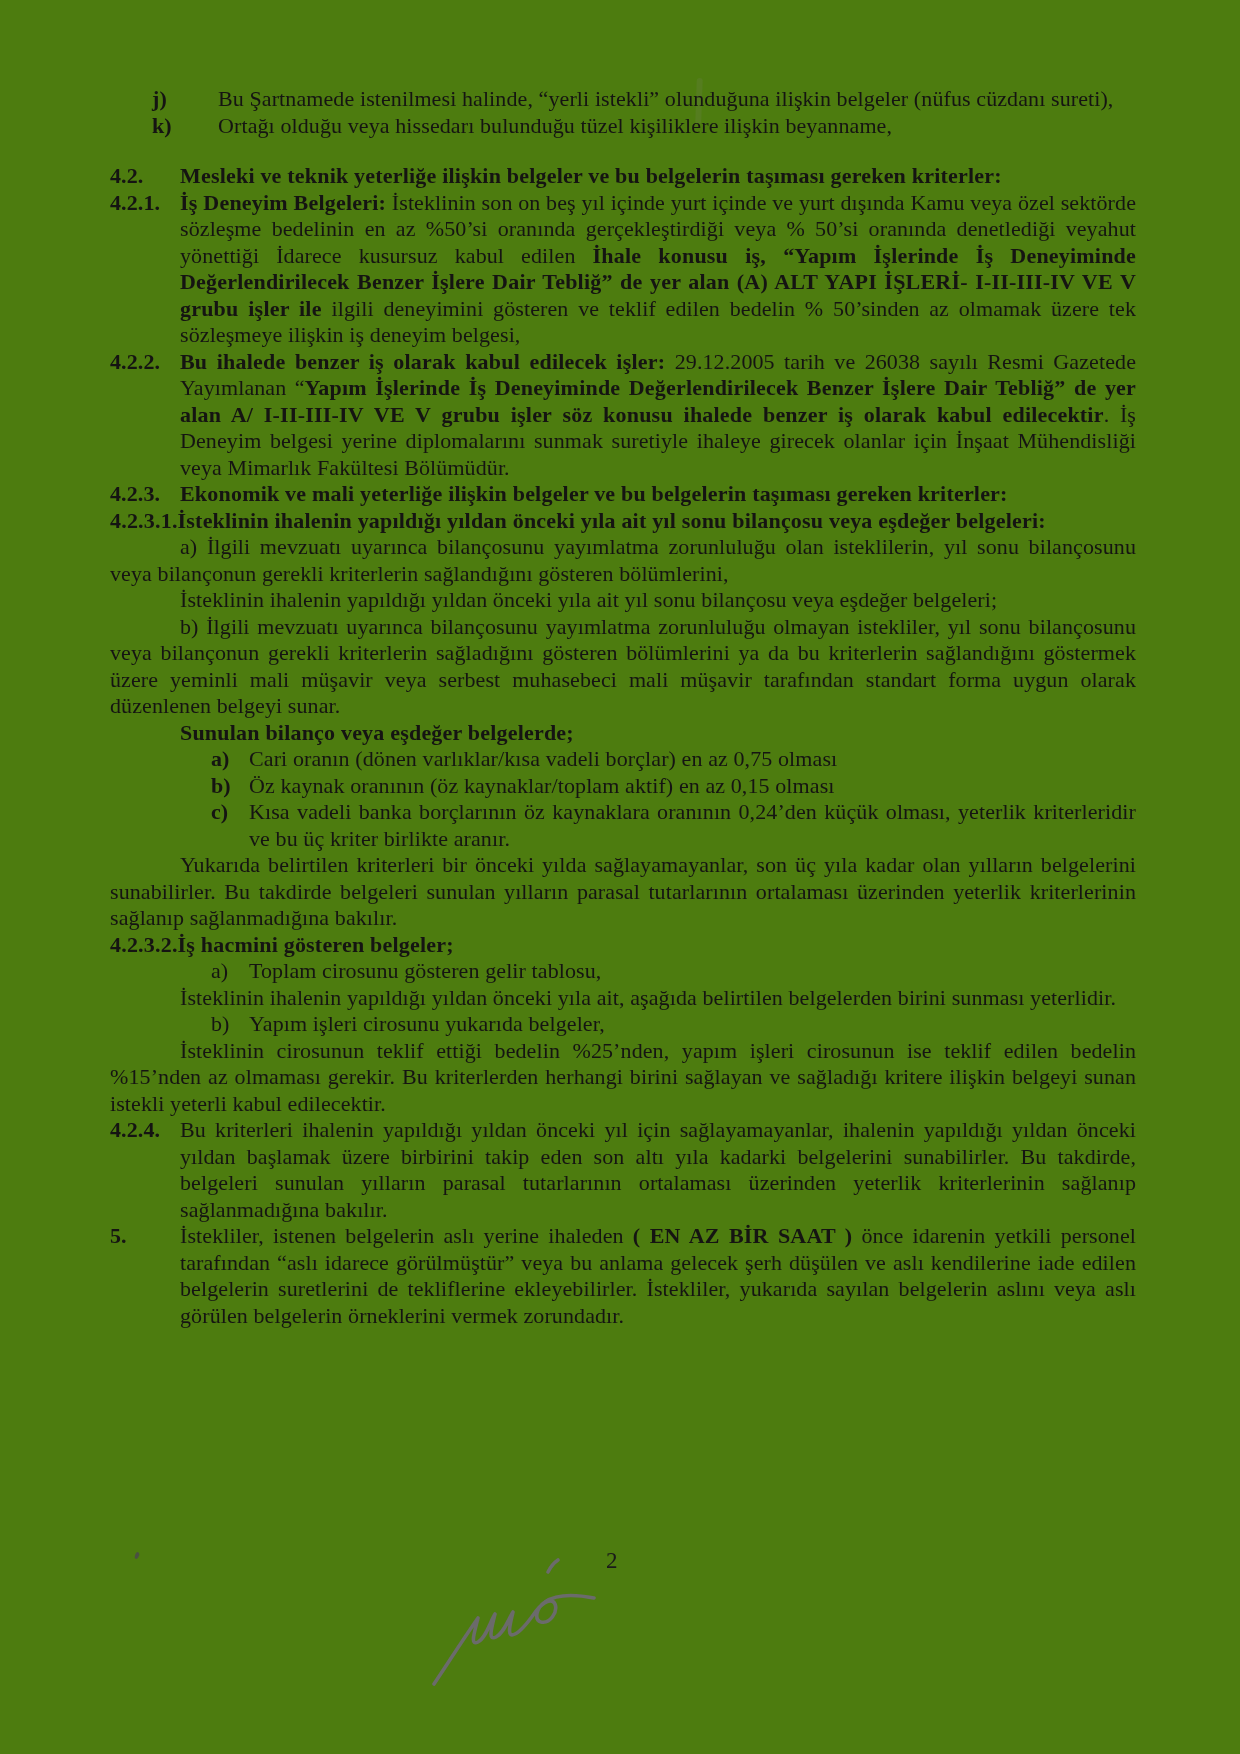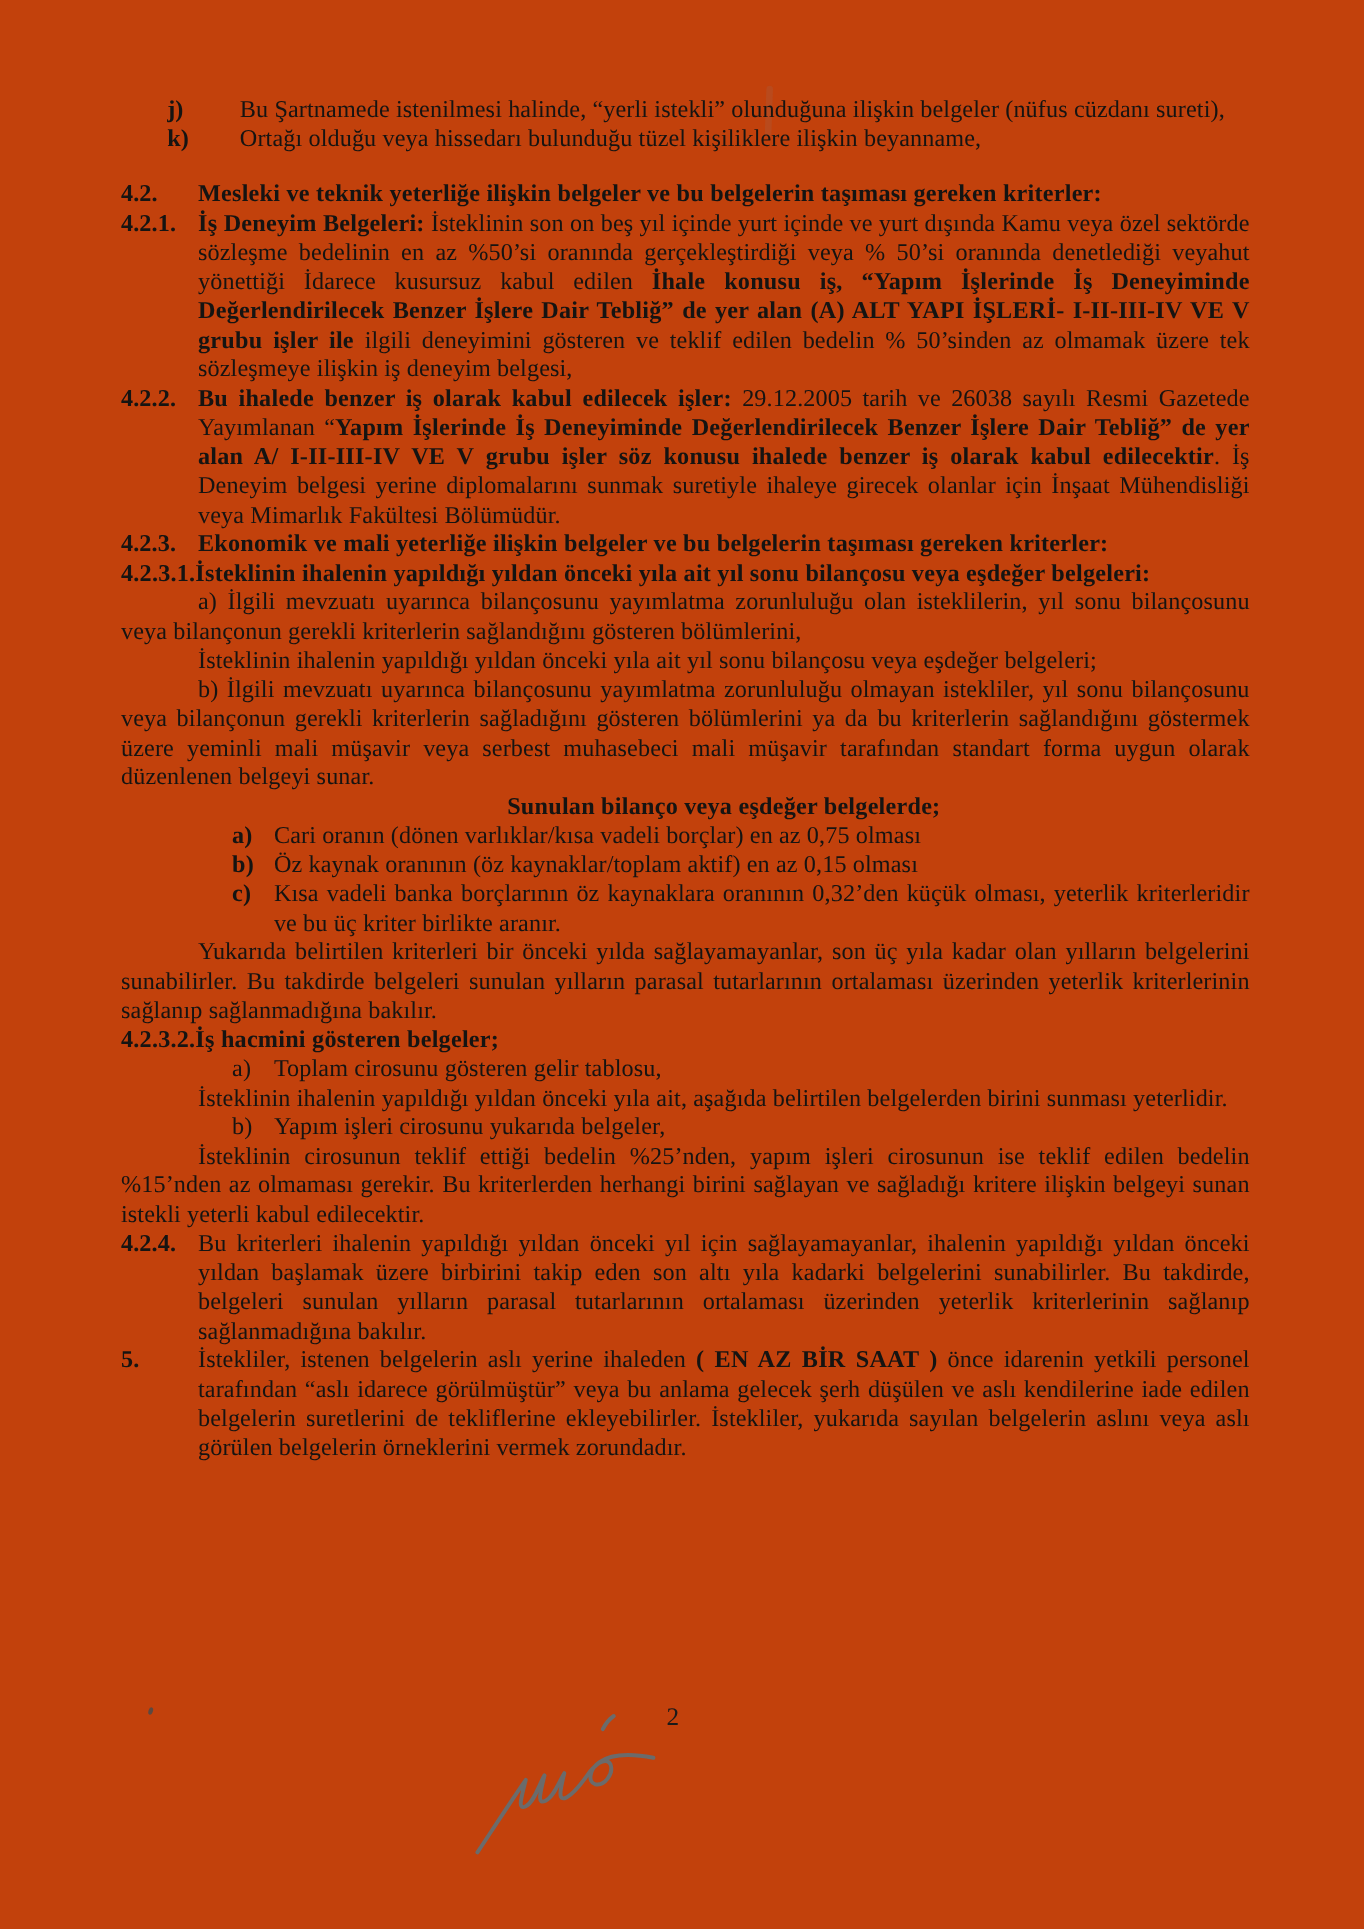--- a/index.html
+++ b/index.html
@@ -1,21 +1,21 @@
 <!DOCTYPE html>
 <html><head>
 <meta charset="utf-8">
 <style>
   html, body { margin: 0; padding: 0; background: #e8e8e8; }
   .page {
     position: relative;
     width: 1240px;
     height: 1754px;
     margin: 0 auto;
-    background: #c2410c;
+    background: #4d7c0f;
     color: #151412;
     font-family: "Liberation Serif", "DejaVu Serif", serif;
     overflow: hidden;
   }
   .content {
     position: absolute;
     left: 110px;
     top: 86px;
     width: 1026px;
     font-size: 22px;
@@ -25,21 +25,21 @@
   .blk { text-align: justify; }
   .blk b { letter-spacing: 0.2px; }
   .marker { display: inline-block; text-indent: 0; font-weight: bold; }
   .marker.plain { font-weight: normal; }
   .blk-item   { margin-left: 42px; padding-left: 66px; text-indent: -66px; }
   .blk-item .marker { width: 66px; }
   .blk-section { padding-left: 70px; text-indent: -70px; }
   .blk-section .marker { width: 70px; }
   .blk-para { text-indent: 70px; }
   .blk-flushheading { font-weight: bold; }
-  .blk-subheading { margin-left: 70px; font-weight: bold; text-align: center; }
+  .blk-subheading { margin-left: 70px; font-weight: bold; text-align: left; }
   .blk-subitem { margin-left: 101px; padding-left: 38px; text-indent: -38px; }
   .blk-subitem .marker { width: 38px; }
   .space-before { margin-top: 24px; }
 
   .signature {
     position: absolute;
     left: 428px;
     top: 1538px;
     width: 175px;
     height: 155px;
@@ -86,21 +86,21 @@
       <div class="blk blk-section"><span class="marker">4.2.1.</span><b>İş Deneyim Belgeleri: </b><span>İsteklinin son on beş yıl içinde yurt içinde ve yurt dışında Kamu veya özel sektörde sözleşme bedelinin en az %50’si oranında gerçekleştirdiği veya % 50’si oranında denetlediği veyahut yönettiği İdarece kusursuz kabul edilen </span><b>İhale konusu iş, “Yapım İşlerinde İş Deneyiminde Değerlendirilecek Benzer İşlere Dair Tebliğ” de yer alan (A) ALT YAPI İŞLERİ- I-II-III-IV VE V grubu işler ile </b><span>ilgili deneyimini gösteren ve teklif edilen bedelin % 50’sinden az olmamak üzere tek sözleşmeye ilişkin iş deneyim belgesi,</span></div>
       <div class="blk blk-section"><span class="marker">4.2.2.</span><b>Bu ihalede benzer iş olarak kabul edilecek işler: </b><span>29.12.2005 tarih ve 26038 sayılı Resmi Gazetede Yayımlanan “</span><b>Yapım İşlerinde İş Deneyiminde Değerlendirilecek Benzer İşlere Dair Tebliğ” de yer alan A/ I-II-III-IV VE V grubu işler söz konusu ihalede benzer iş olarak kabul edilecektir</b><span>. İş Deneyim belgesi yerine diplomalarını sunmak suretiyle ihaleye girecek olanlar için İnşaat Mühendisliği veya Mimarlık Fakültesi Bölümüdür.</span></div>
       <div class="blk blk-section"><span class="marker">4.2.3.</span><b>Ekonomik ve mali yeterliğe ilişkin belgeler ve bu belgelerin taşıması gereken kriterler:</b></div>
       <div class="blk blk-flushheading"><b>4.2.3.1.İsteklinin ihalenin yapıldığı yıldan önceki yıla ait yıl sonu bilançosu veya eşdeğer belgeleri:</b></div>
       <div class="blk blk-para"><span>a) İlgili mevzuatı uyarınca bilançosunu yayımlatma zorunluluğu olan isteklilerin, yıl sonu bilançosunu veya bilançonun gerekli kriterlerin sağlandığını gösteren bölümlerini,</span></div>
       <div class="blk blk-para"><span>İsteklinin ihalenin yapıldığı yıldan önceki yıla ait yıl sonu bilançosu veya eşdeğer belgeleri;</span></div>
       <div class="blk blk-para"><span>b) İlgili mevzuatı uyarınca bilançosunu yayımlatma zorunluluğu olmayan istekliler, yıl sonu bilançosunu veya bilançonun gerekli kriterlerin sağladığını gösteren bölümlerini ya da bu kriterlerin sağlandığını göstermek üzere yeminli mali müşavir veya serbest muhasebeci mali müşavir tarafından standart forma uygun olarak düzenlenen belgeyi sunar.</span></div>
       <div class="blk blk-subheading"><b>Sunulan bilanço veya eşdeğer belgelerde;</b></div>
       <div class="blk blk-subitem"><span class="marker">a)</span><span>Cari oranın (dönen varlıklar/kısa vadeli borçlar) en az 0,75 olması</span></div>
       <div class="blk blk-subitem"><span class="marker">b)</span><span>Öz kaynak oranının (öz kaynaklar/toplam aktif) en az 0,15 olması</span></div>
-      <div class="blk blk-subitem"><span class="marker">c)</span><span>Kısa vadeli banka borçlarının öz kaynaklara oranının 0,32’den küçük olması, yeterlik kriterleridir ve bu üç kriter birlikte aranır.</span></div>
+      <div class="blk blk-subitem"><span class="marker">c)</span><span>Kısa vadeli banka borçlarının öz kaynaklara oranının 0,24’den küçük olması, yeterlik kriterleridir ve bu üç kriter birlikte aranır.</span></div>
       <div class="blk blk-para"><span>Yukarıda belirtilen kriterleri bir önceki yılda sağlayamayanlar, son üç yıla kadar olan yılların belgelerini sunabilirler. Bu takdirde belgeleri sunulan yılların parasal tutarlarının ortalaması üzerinden yeterlik kriterlerinin sağlanıp sağlanmadığına bakılır.</span></div>
       <div class="blk blk-flushheading"><b>4.2.3.2.İş hacmini gösteren belgeler;</b></div>
       <div class="blk blk-subitem"><span class="marker plain">a)</span><span>Toplam cirosunu gösteren gelir tablosu,</span></div>
       <div class="blk blk-para"><span>İsteklinin ihalenin yapıldığı yıldan önceki yıla ait, aşağıda belirtilen belgelerden birini sunması yeterlidir.</span></div>
       <div class="blk blk-subitem"><span class="marker plain">b)</span><span>Yapım işleri cirosunu yukarıda belgeler,</span></div>
       <div class="blk blk-para"><span>İsteklinin cirosunun teklif ettiği bedelin %25’nden, yapım işleri cirosunun ise teklif edilen bedelin %15’nden az olmaması gerekir. Bu kriterlerden herhangi birini sağlayan ve sağladığı kritere ilişkin belgeyi sunan istekli yeterli kabul edilecektir.</span></div>
       <div class="blk blk-section"><span class="marker">4.2.4.</span><span>Bu kriterleri ihalenin yapıldığı yıldan önceki yıl için sağlayamayanlar, ihalenin yapıldığı yıldan önceki yıldan başlamak üzere birbirini takip eden son altı yıla kadarki belgelerini sunabilirler. Bu takdirde, belgeleri sunulan yılların parasal tutarlarının ortalaması üzerinden yeterlik kriterlerinin sağlanıp sağlanmadığına bakılır.</span></div>
       <div class="blk blk-section"><span class="marker">5.</span><span>İstekliler, istenen belgelerin aslı yerine ihaleden </span><b>( EN AZ BİR SAAT )</b><span> önce idarenin yetkili personel tarafından “aslı idarece görülmüştür” veya bu anlama gelecek şerh düşülen ve aslı kendilerine iade edilen belgelerin suretlerini de tekliflerine ekleyebilirler. İstekliler, yukarıda sayılan belgelerin aslını veya aslı görülen belgelerin örneklerini vermek zorundadır.</span></div>
     </div>
 

